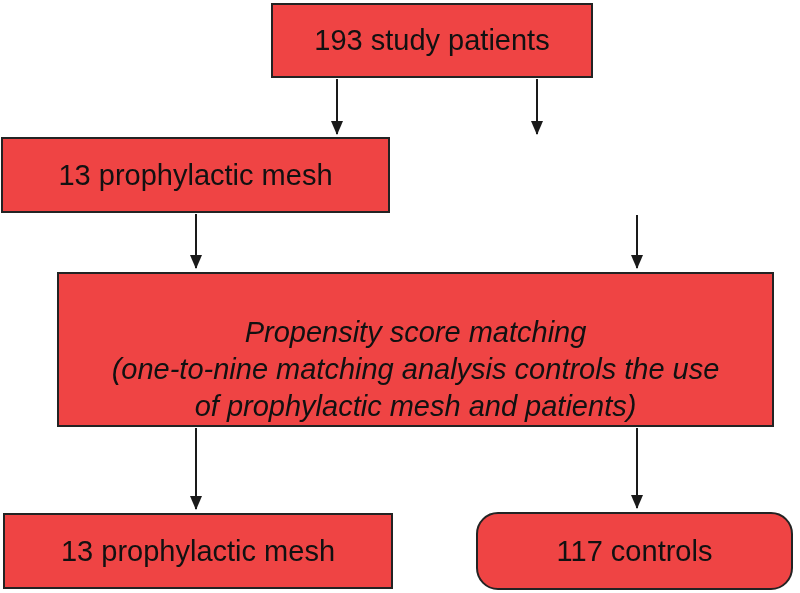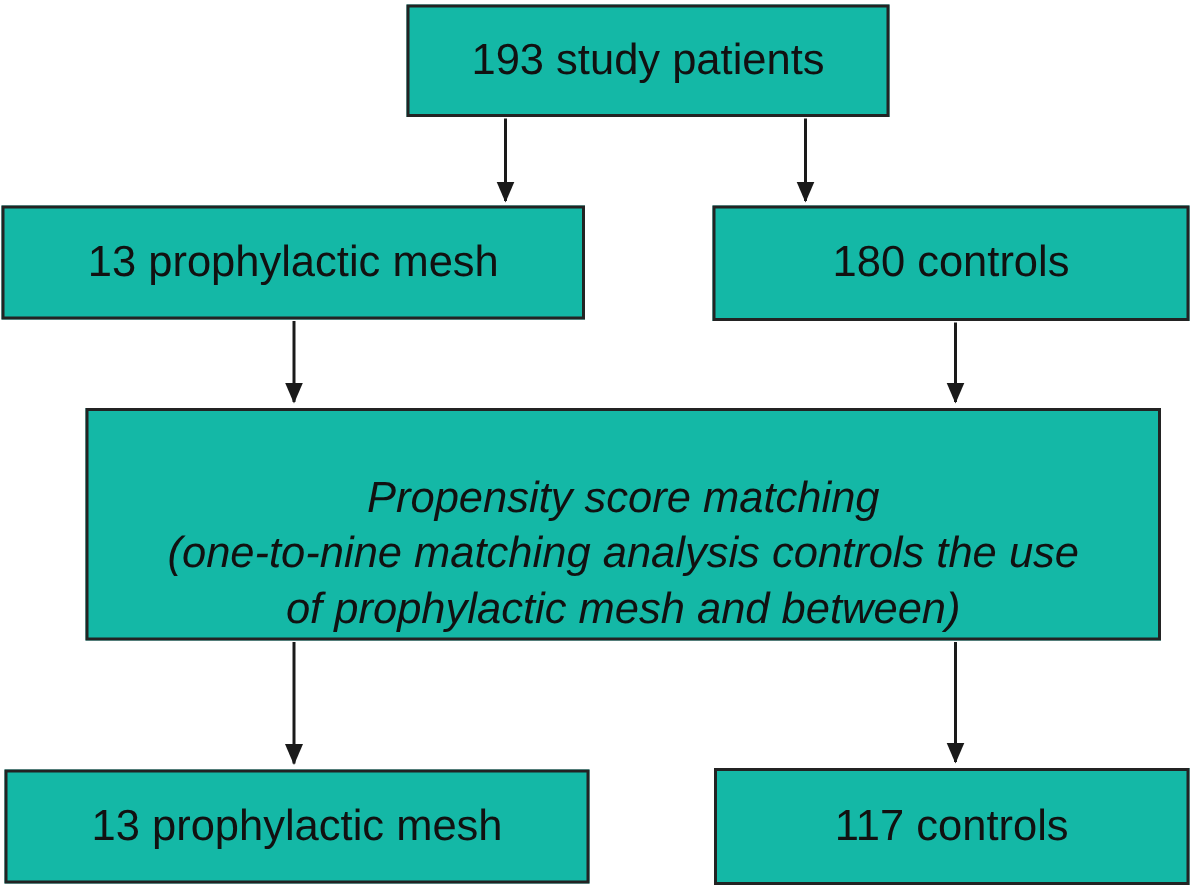--- a/index.html
+++ b/index.html
@@ -9,42 +9,42 @@
     width: 800px;
     height: 593px;
     background: #ffffff;
     font-family: "Liberation Sans", sans-serif;
     color: #111111;
     overflow: hidden;
   }
   .box {
     position: absolute;
     border: 2px solid #232323;
-    background: #14b8a6;
+    background: #ef4444;
     display: flex;
     align-items: center;
     justify-content: center;
     text-align: center;
     font-size: 29px;
     line-height: 1.25;
     color: #111111;
   }
   .box-top  { left: 271px; top: 3px;   width: 322px; height: 75px; }
   .box-r2l  { left: 1px;   top: 137px; width: 389px; height: 76px; }
   .box-r2r  { left: 475px; top: 137px; width: 318px; height: 77px; }
   .box-mid  {
     left: 57px; top: 272px; width: 717px; height: 155px;
     flex-direction: column;
     justify-content: flex-end;
     padding-top: 14px;
     font-style: italic;
     line-height: 37px;
   }
   .box-bl   { left: 3px;   top: 513px; width: 390px; height: 76px; }
-  .box-br   { left: 476px; top: 512px; width: 317px; height: 78px; }
+  .box-br   { left: 476px; top: 512px; width: 317px; height: 78px; border-radius: 22px; }
   .arrows {
     position: absolute;
     left: 0; top: 0;
     width: 800px; height: 593px;
     pointer-events: none;
   }
   .arrows line {
     stroke: #1a1a1a;
     stroke-width: 2;
   }
@@ -55,28 +55,25 @@
 <div class="canvas">
 
   <div class="box box-top">
     <span>193 study patients</span>
   </div>
 
   <div class="box box-r2l">
     <span>13 prophylactic mesh</span>
   </div>
 
-  <div class="box box-r2r">
-    <span>180 controls</span>
-  </div>
 
   <div class="box box-mid">
     <div>Propensity score matching</div>
     <div>(one-to-nine matching analysis controls the use</div>
-    <div>of prophylactic mesh and between)</div>
+    <div>of prophylactic mesh and patients)</div>
   </div>
 
   <div class="box box-bl">
     <span>13 prophylactic mesh</span>
   </div>
 
   <div class="box box-br">
     <span>117 controls</span>
   </div>
 

